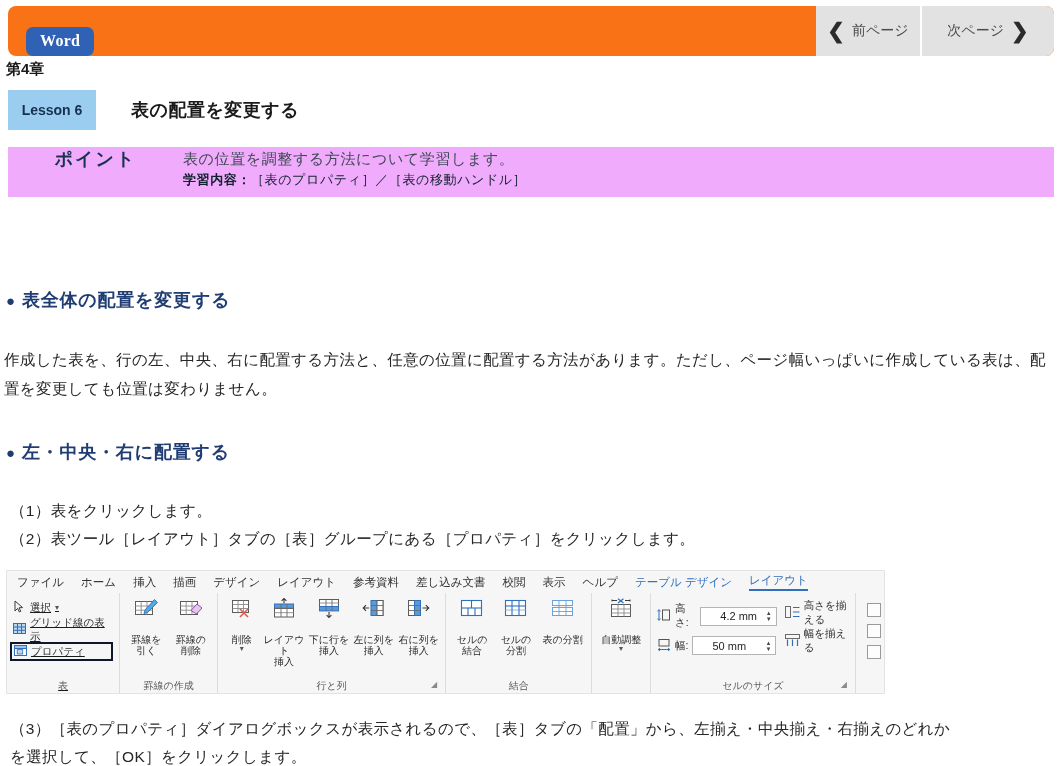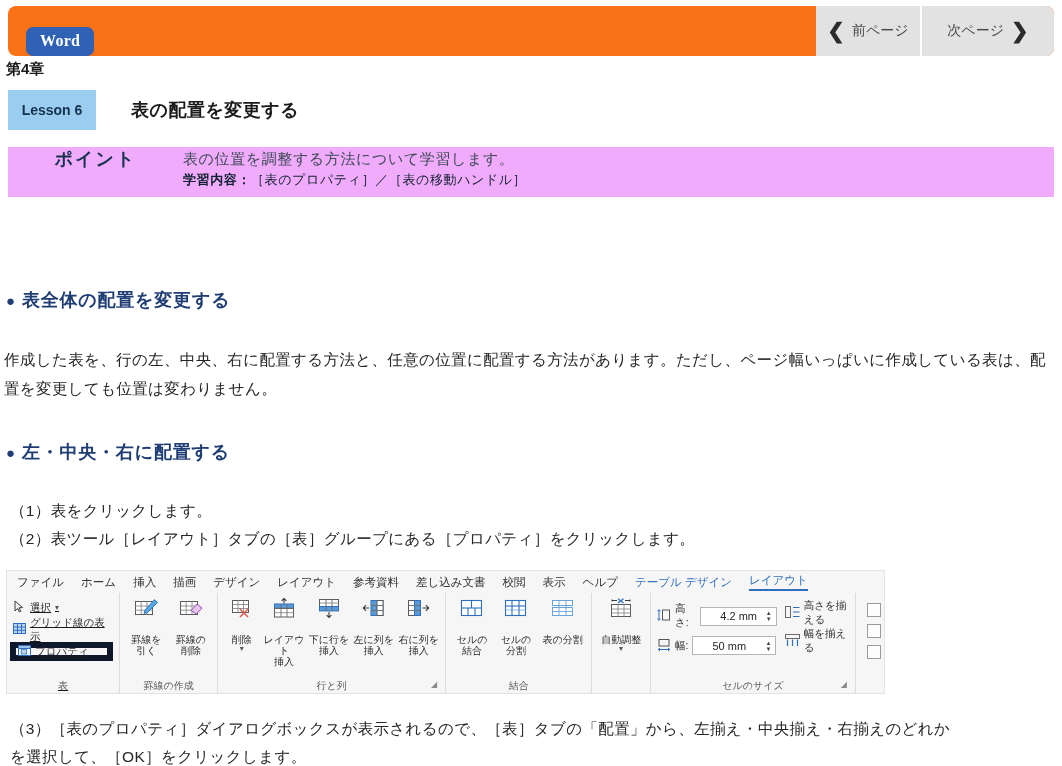--- a/index.html
+++ b/index.html
@@ -317,21 +317,21 @@
   .tglyph svg { display: block; }
 
   
   .stack {
     display: flex;
     flex-direction: column;
     gap: 3px;
     padding-top: 2px;
   }
   .prop-highlight {
-    border: 6px solid #0f172a;
+    border: 2px solid #0f172a;
     padding: 1px 10px 1px 2px;
     margin-left: -3px;
     box-sizing: border-box;
   }
 
   
   .size-rows {
     display: flex;
     flex-direction: column;
     gap: 6px;

